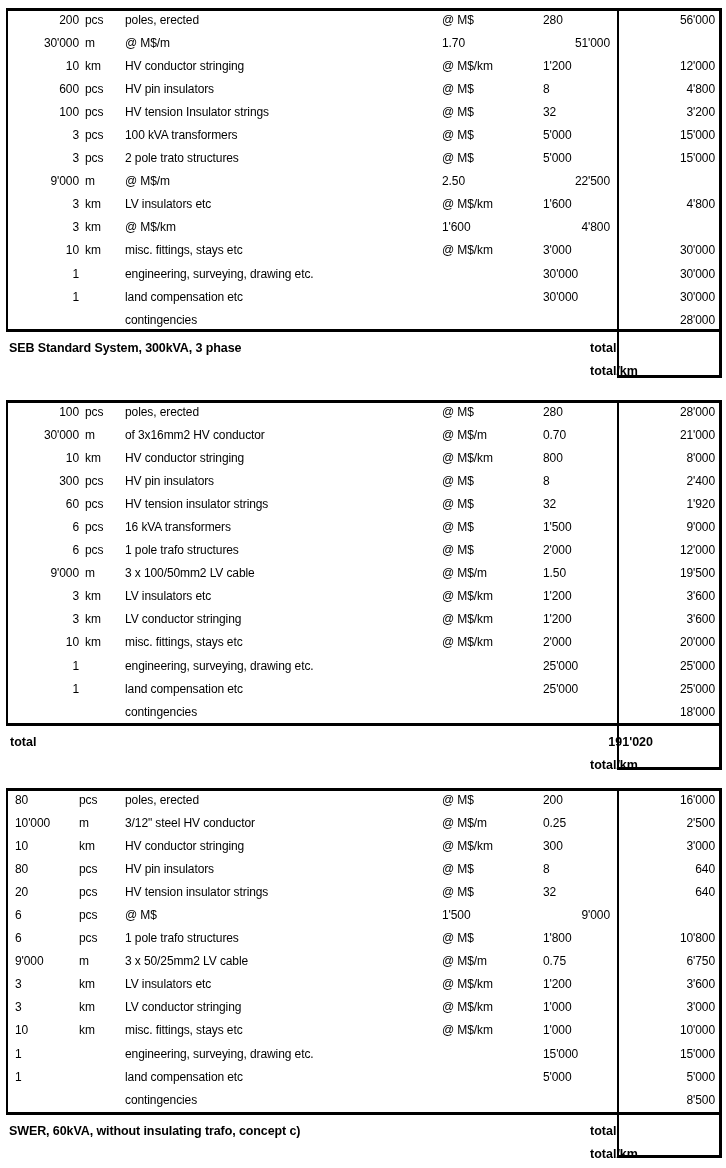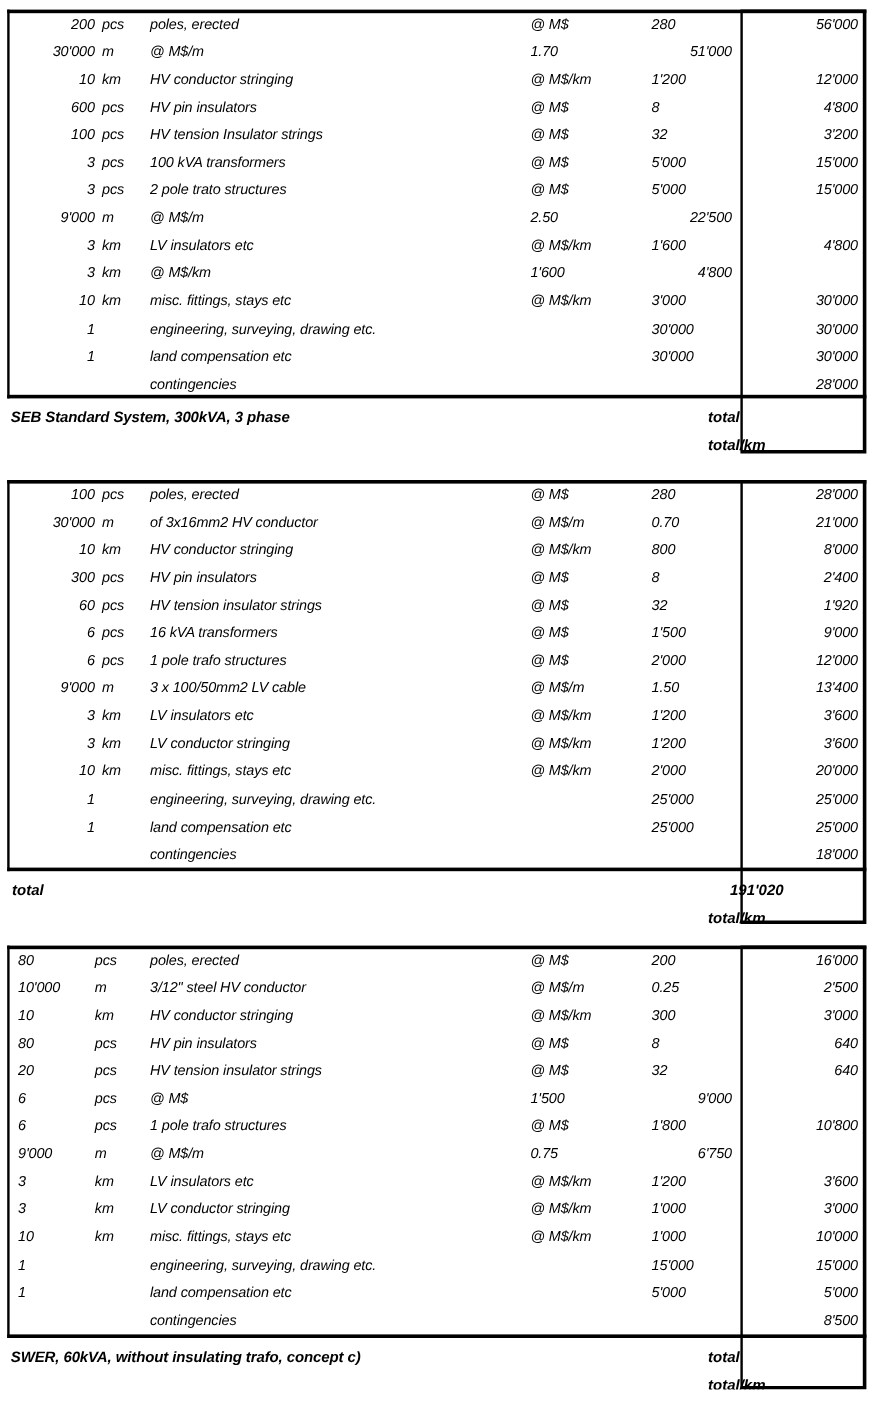--- a/index.html
+++ b/index.html
@@ -15,21 +15,20 @@
     -webkit-font-smoothing: none;
   }
   .doc {
     width: 716px;
     filter: contrast(1.05);
   }
   .table-wrap {
     position: relative;
     width: 716px;
     height: 370px;
-    font-style: italic;
   }
   .tw0 { margin-bottom: 22px; }
   .tw1 { margin-bottom: 18px; }
 
   
   .main-box {
     position: absolute; left: 0; top: 0;
     width: 716px; height: 324px;
     box-sizing: border-box;
     border-top: 3px solid #000;
@@ -275,21 +274,21 @@
           <div class="cell rate-label">@ M$</div>
           <div class="cell rate">2'000</div>
           <div class="cell total">12'000</div>
         </div>
         <div class="row">
           <div class="cell qty">9'000</div>
           <div class="cell unit">m</div>
           <div class="cell desc">3 x 100/50mm2 LV cable</div>
           <div class="cell rate-label">@ M$/m</div>
           <div class="cell rate">1.50</div>
-          <div class="cell total">13'400</div>
+          <div class="cell total">19'500</div>
         </div>
         <div class="row">
           <div class="cell qty">3</div>
           <div class="cell unit">km</div>
           <div class="cell desc">LV insulators etc</div>
           <div class="cell rate-label">@ M$/km</div>
           <div class="cell rate">1'200</div>
           <div class="cell total">3'600</div>
         </div>
         <div class="row">
@@ -401,20 +400,21 @@
           <div class="cell qty">6</div>
           <div class="cell unit">pcs</div>
           <div class="cell desc">1 pole trafo structures</div>
           <div class="cell rate-label">@ M$</div>
           <div class="cell rate">1'800</div>
           <div class="cell total">10'800</div>
         </div>
         <div class="row">
           <div class="cell qty">9'000</div>
           <div class="cell unit">m</div>
+          <div class="cell desc">3 x 50/25mm2 LV cable</div>
           <div class="cell rate-label">@ M$/m</div>
           <div class="cell rate">0.75</div>
           <div class="cell total">6'750</div>
         </div>
         <div class="row">
           <div class="cell qty">3</div>
           <div class="cell unit">km</div>
           <div class="cell desc">LV insulators etc</div>
           <div class="cell rate-label">@ M$/km</div>
           <div class="cell rate">1'200</div>

